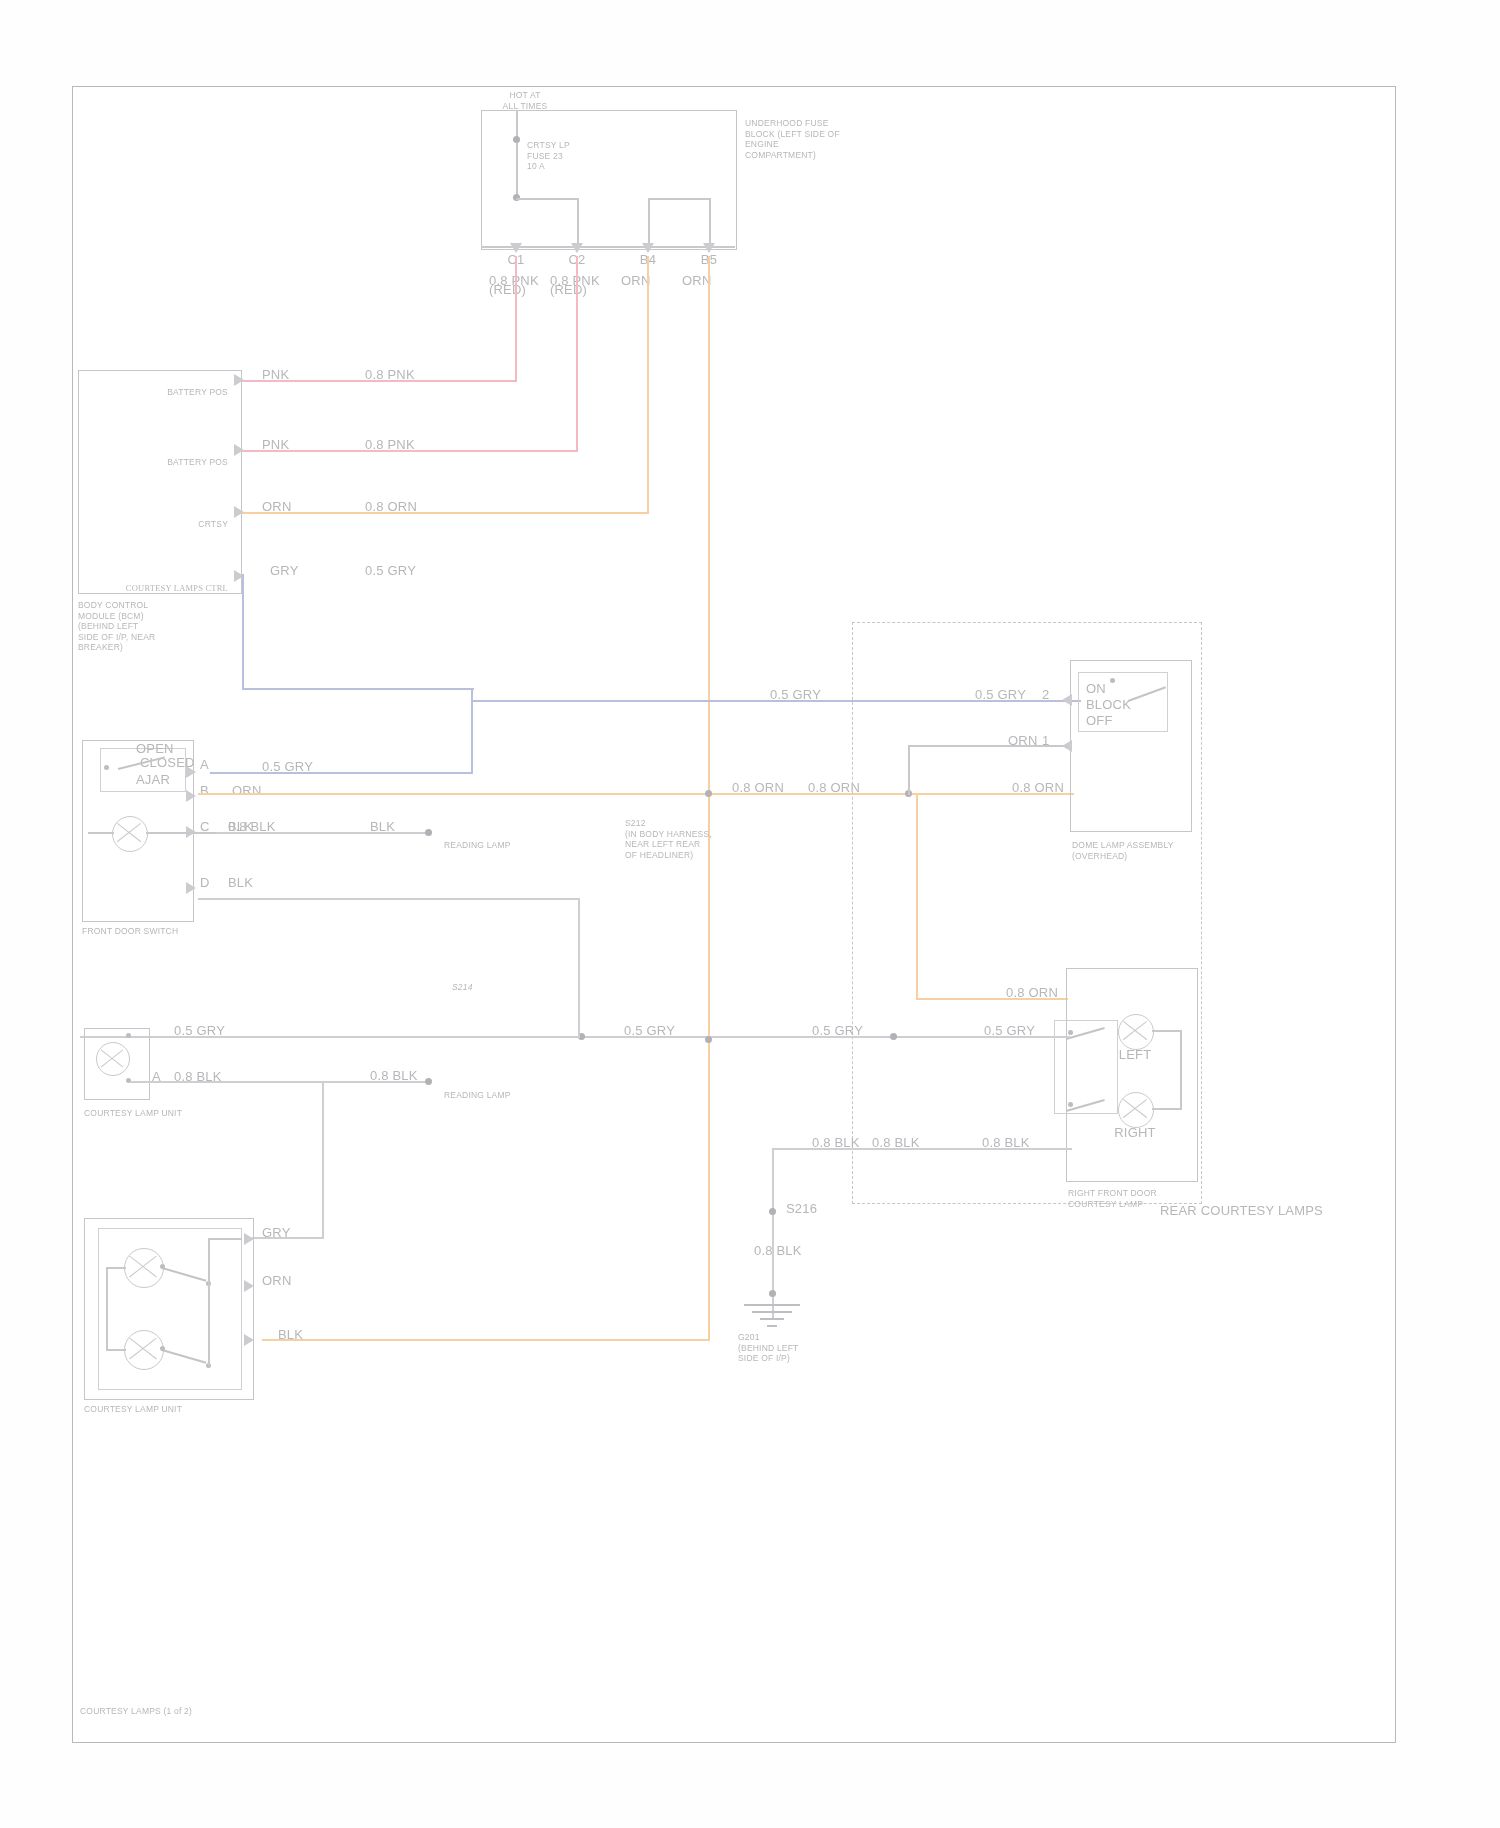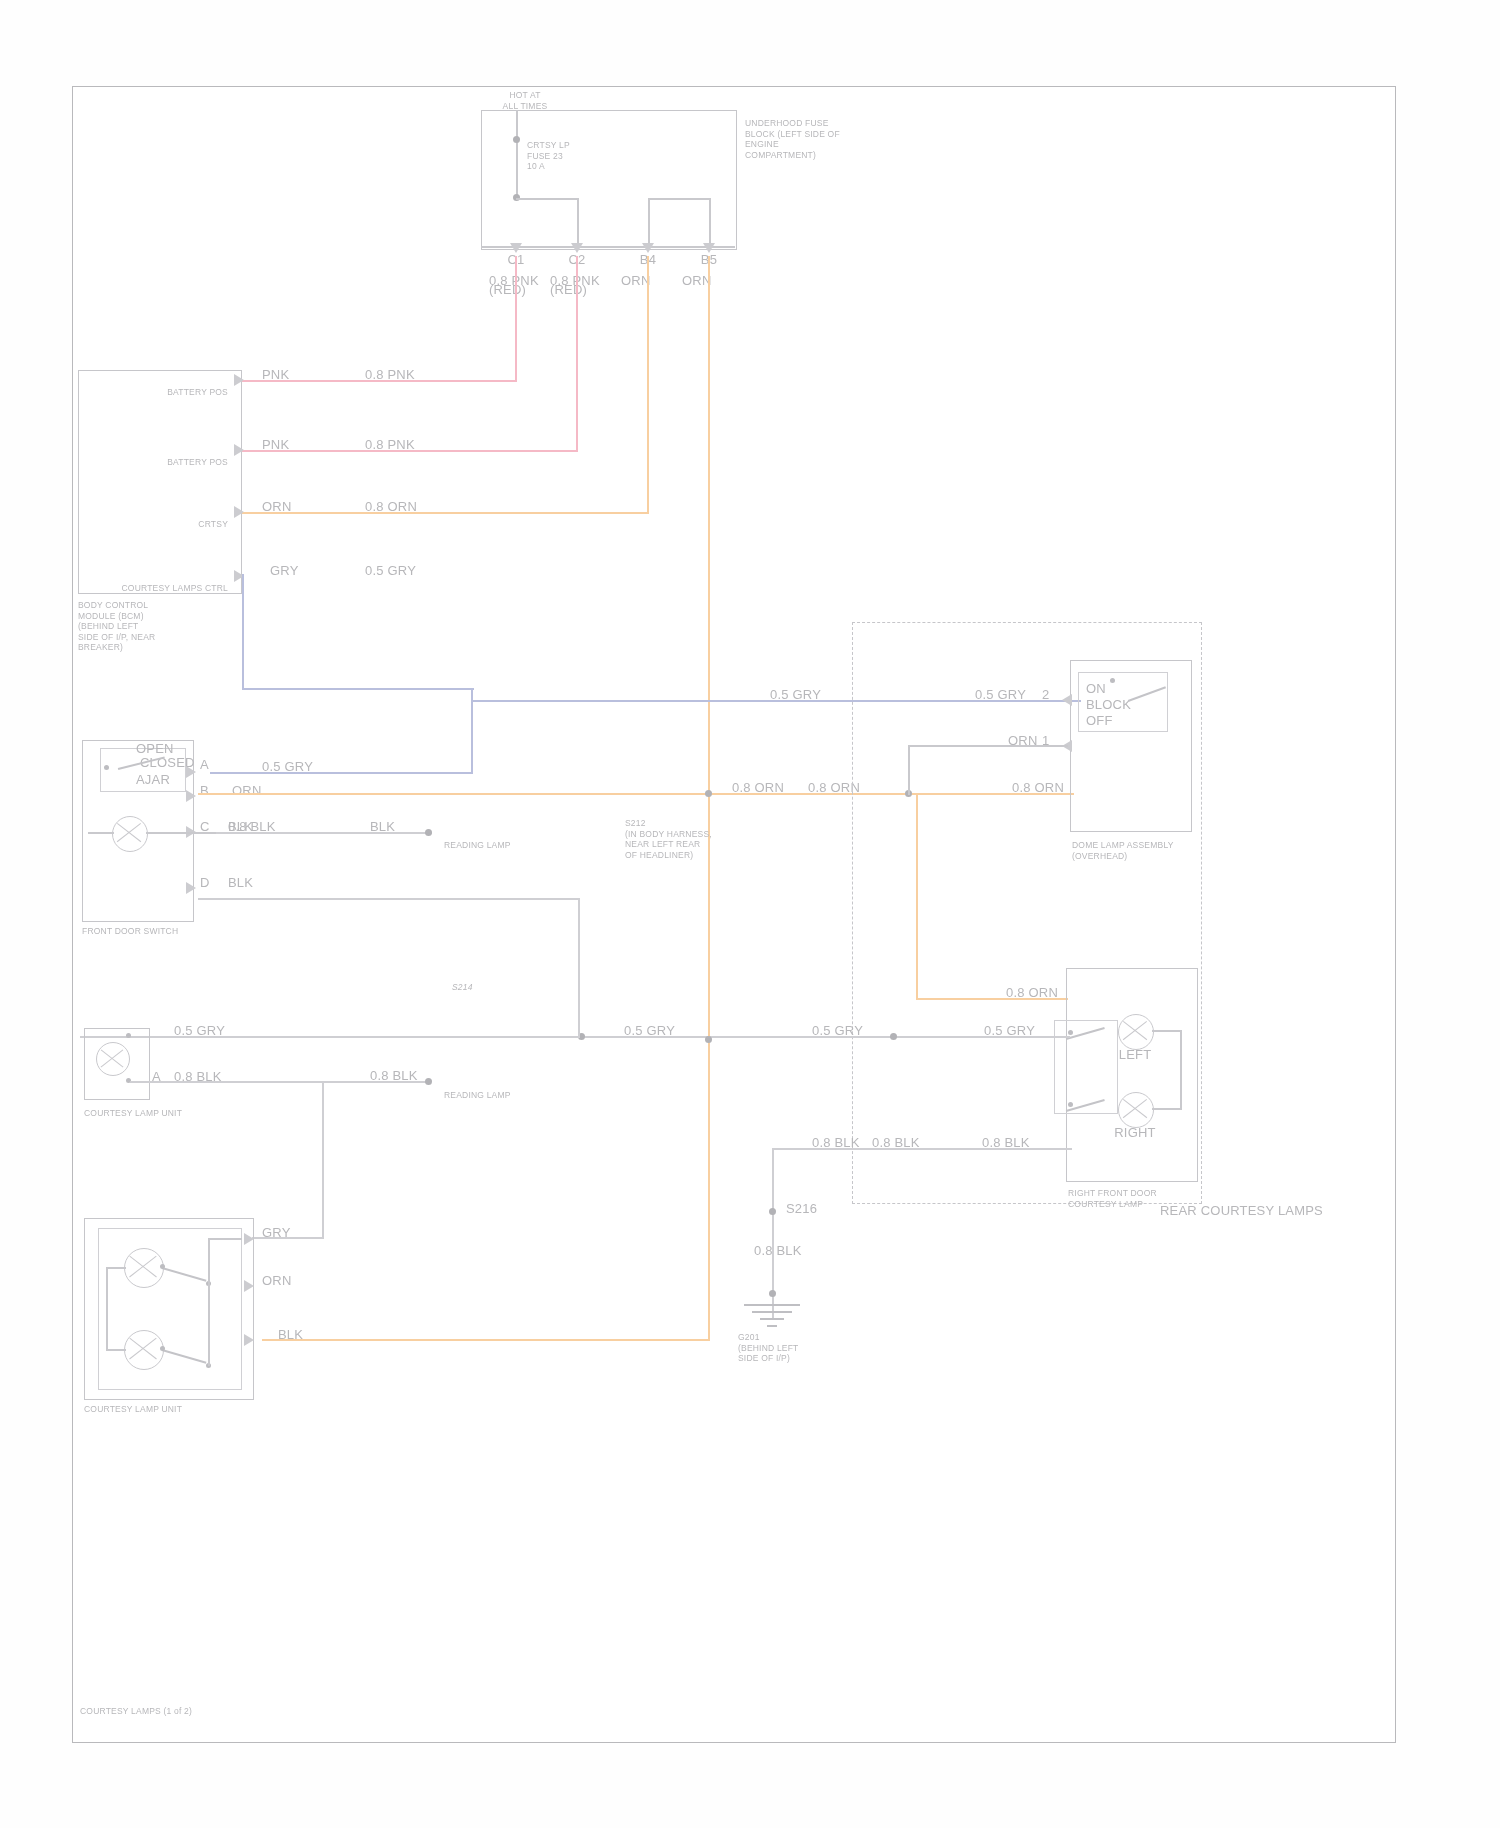--- a/index.html
+++ b/index.html
@@ -119,21 +119,21 @@
   <div class="box" style="left:78px;top:370px;width:162px;height:222px;"></div>
 
   <div class="conn rt" style="left:234px;top:374px;"></div>
   <div class="conn rt" style="left:234px;top:444px;"></div>
   <div class="conn rt" style="left:234px;top:506px;"></div>
   <div class="conn rt" style="left:234px;top:570px;"></div>
 
   <div class="lbl r" style="left:120px;top:375px;width:108px;">BATTERY POS</div>
   <div class="lbl r" style="left:120px;top:445px;width:108px;">BATTERY POS</div>
   <div class="lbl r" style="left:120px;top:507px;width:108px;">CRTSY</div>
-  <div class="lbl r" style="left:96px;top:571px;width:132px;">COURTESY LAMPS CTRL</div>
+  <div class="lbl r" style="left:96px;top:571px;width:132px;font-family:Liberation Serif, serif;">COURTESY LAMPS CTRL</div>
 
   <div class="lbl xs" style="left:262px;top:370px;width:60px;">PNK</div>
   <div class="lbl xs" style="left:262px;top:440px;width:60px;">PNK</div>
   <div class="lbl xs" style="left:262px;top:502px;width:60px;">ORN</div>
   <div class="lbl xs" style="left:270px;top:566px;width:60px;">GRY</div>
 
   <div class="lbl xs" style="left:365px;top:370px;width:60px;">0.8 PNK</div>
   <div class="lbl xs" style="left:365px;top:440px;width:60px;">0.8 PNK</div>
   <div class="lbl xs" style="left:365px;top:502px;width:60px;">0.8 ORN</div>
   <div class="lbl xs" style="left:365px;top:566px;width:60px;">0.5 GRY</div>

